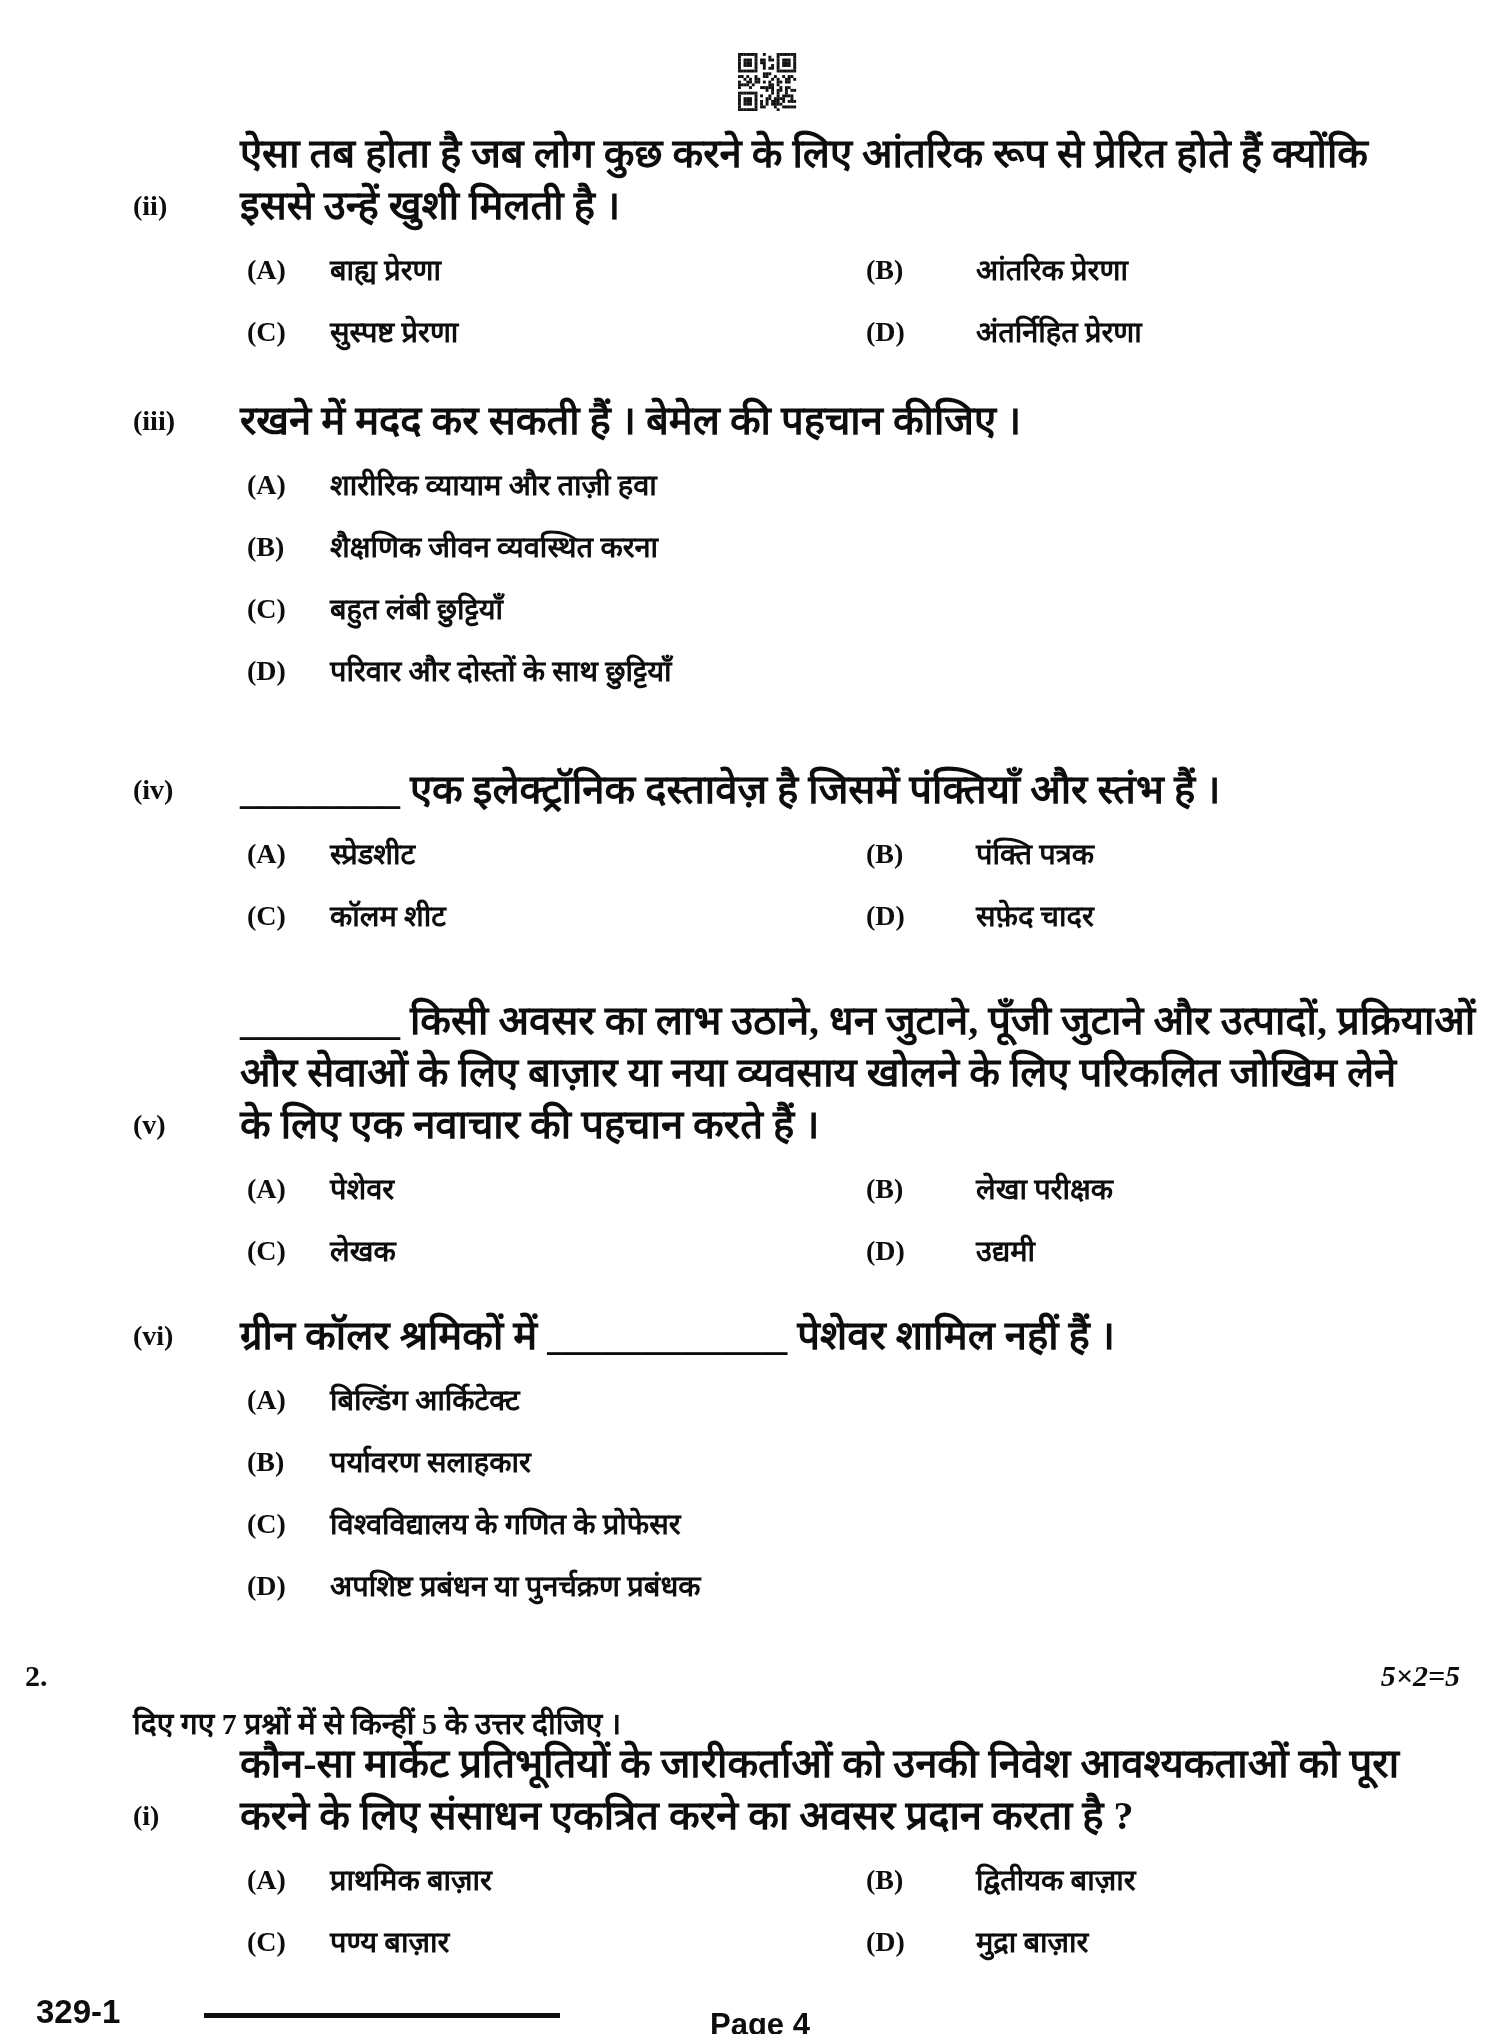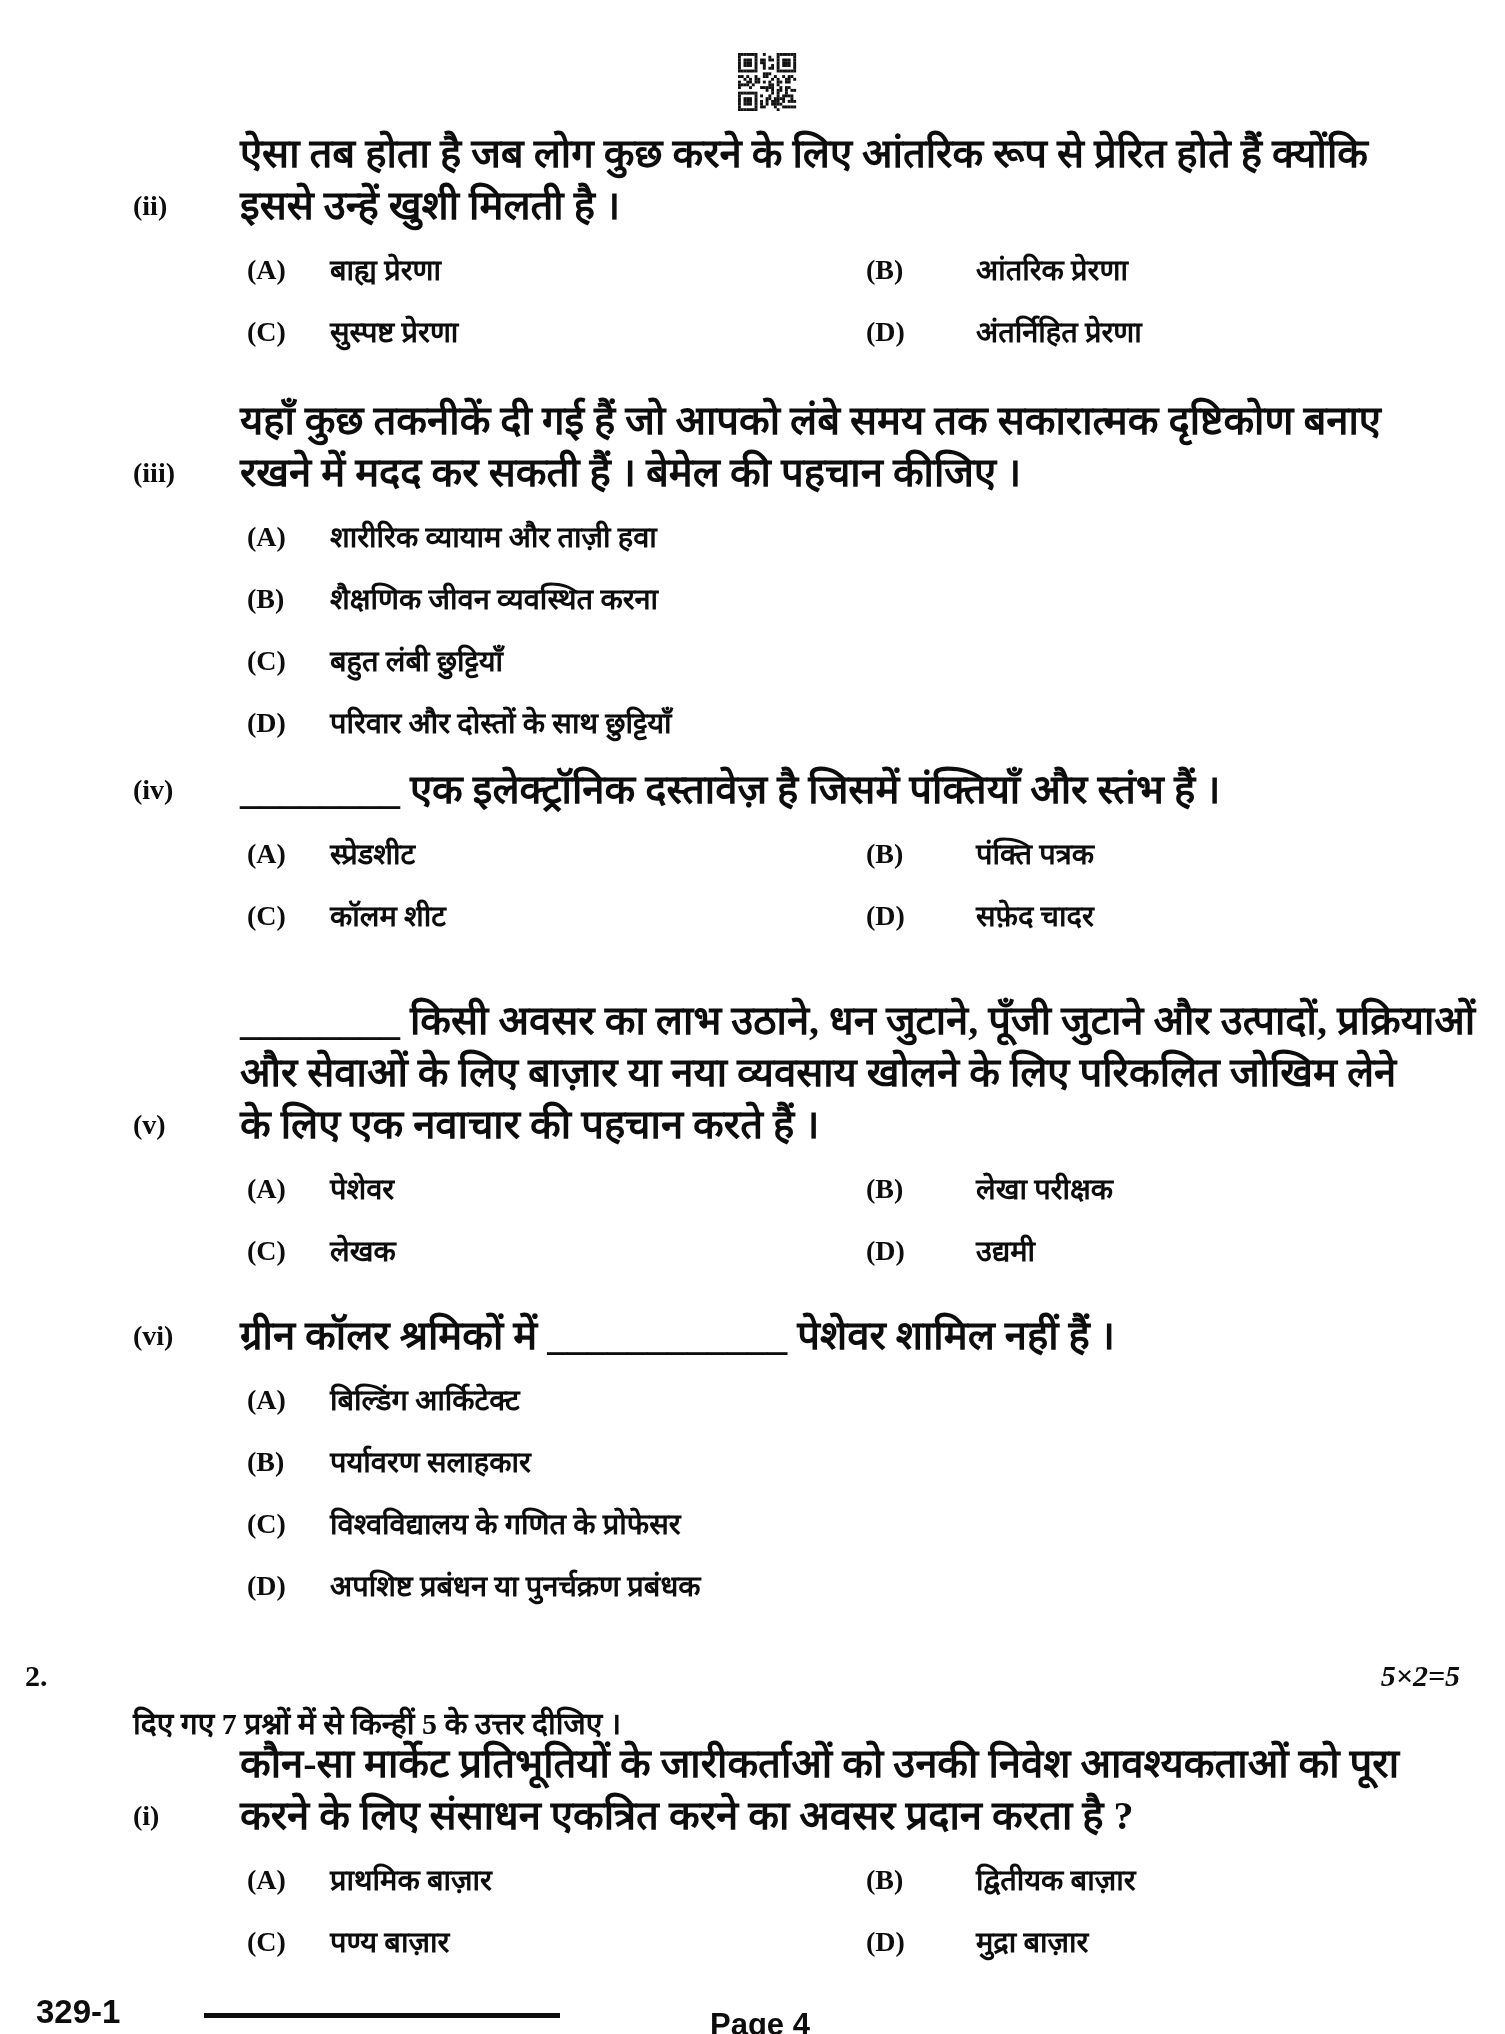--- a/index.html
+++ b/index.html
@@ -279,21 +279,20 @@
             <span class="letter">(D)</span>
             <span class="opt-text">अंतर्निहित प्रेरणा</span>
           </div>
         </div>
       </div>
     </section>
     <section class="sub" style="top: 395px;">
       <div class="q-head">
         <span class="q-label">(iii)</span>
         <div class="q-lines">
-          <div class="q-line">यहाँ कुछ तकनीकें दी गई हैं जो आपको लंबे समय तक सकारात्मक दृष्टिकोण बनाए</div>
           <div class="q-line">रखने में मदद कर सकती हैं । बेमेल की पहचान कीजिए ।</div>
         </div>
       </div>
       <div class="opts">
         <div class="opt-row">
           <div class="opt opt-l">
             <span class="letter">(A)</span>
             <span class="opt-text">शारीरिक व्यायाम और ताज़ी हवा</span>
           </div>
         </div>

